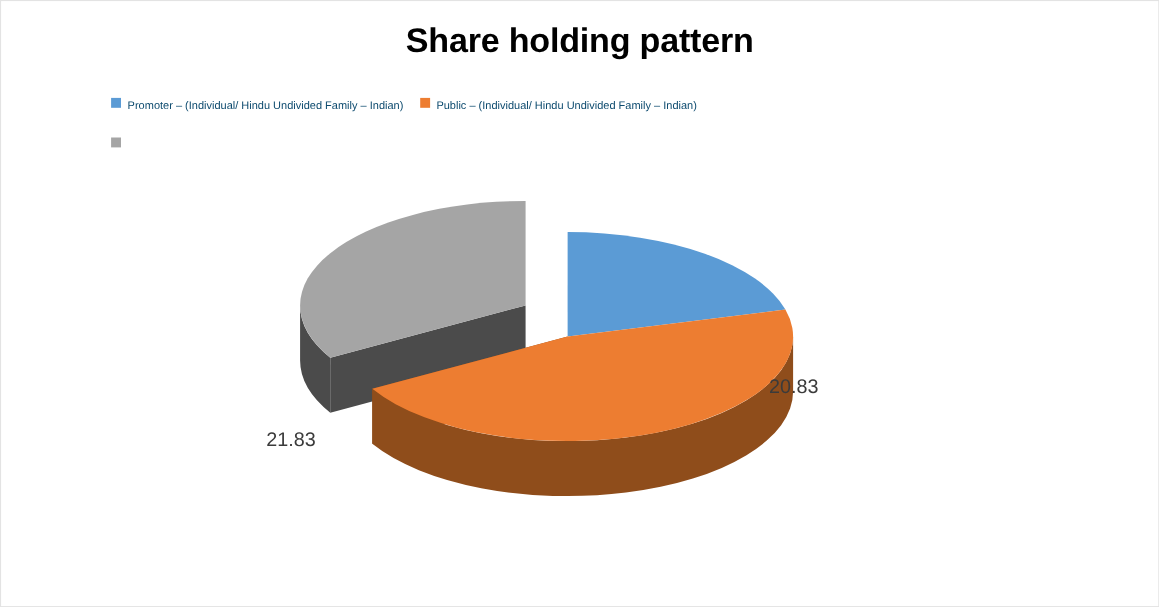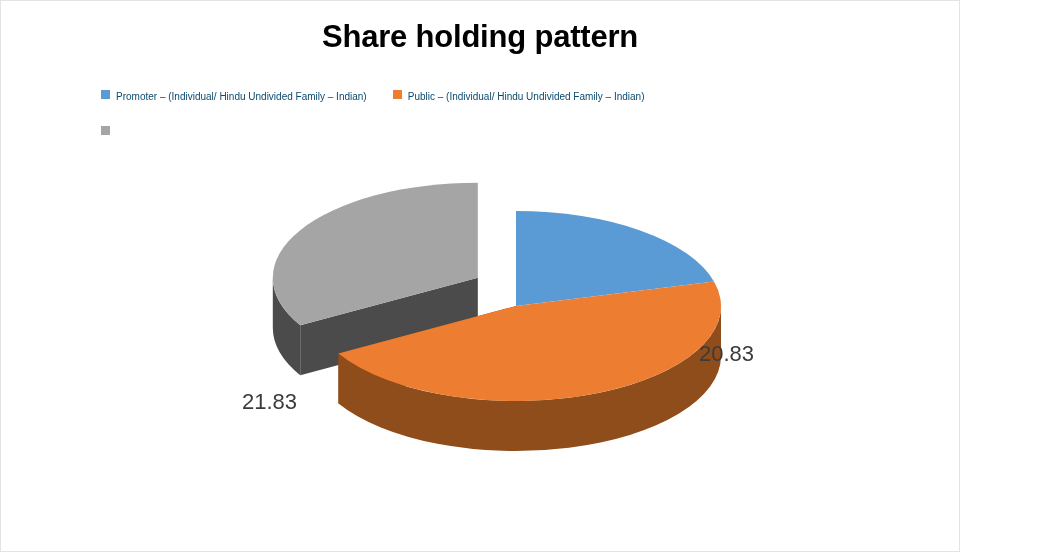--- a/index.html
+++ b/index.html
@@ -5,21 +5,21 @@
   html, body {
     margin: 0;
     padding: 0;
     background: #ffffff;
   }
   body {
     font-family: "Liberation Sans", sans-serif;
   }
   #chart-frame {
     position: relative;
-    width: 960px;
+    width: 1054px;
     height: 552px;
     background: #ffffff;
     box-sizing: border-box;
     border: 1px solid #e3e3e3;
     overflow: hidden;
   }
   #chart-title {
     position: absolute;
     top: 18px;
     left: 0;
@@ -44,21 +44,21 @@
     display: block;
     white-space: nowrap;
     margin-bottom: 14px;
   }
   .legend-item {
     display: inline-block;
     vertical-align: top;
     white-space: nowrap;
   }
   .legend-item + .legend-item {
-    margin-left: 22px;
+    margin-left: 11px;
   }
   .legend-swatch {
     display: inline-block;
     width: 9px;
     height: 9px;
     margin-right: 6px;
     vertical-align: 1px;
   }
   .legend-label {
     display: inline;
@@ -68,21 +68,21 @@
   }
   #pie-area {
     position: absolute;
     left: 0;
     top: 150px;
     width: 1054px;
     height: 400px;
   }
   .data-label {
     position: absolute;
-    font-size: 22px;
+    font-size: 18px;
     color: #3b3b3b;
     font-family: "Liberation Sans", sans-serif;
     white-space: nowrap;
   }
   #label-blue  { left: 698px; top: 190px; }
   #label-gray  { left: 241px; top: 238px; }
 </style>
 </head>
 <body>
 

